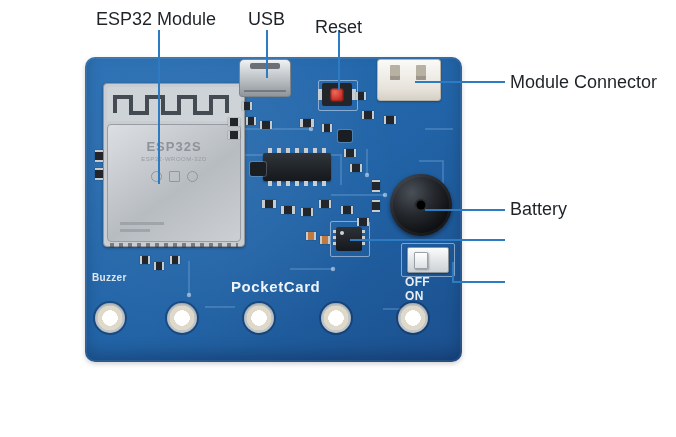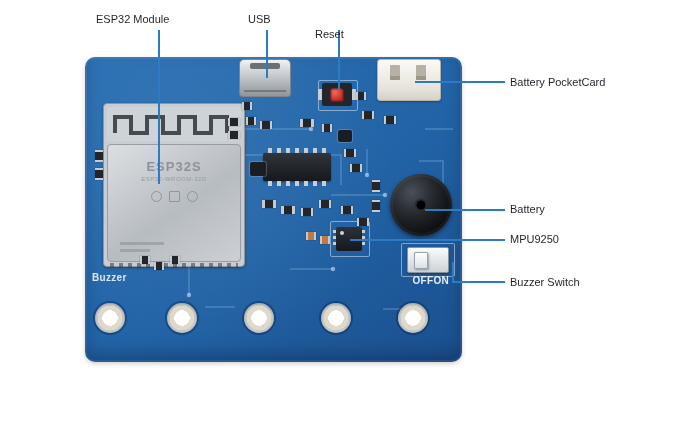--- a/index.html
+++ b/index.html
@@ -4,21 +4,21 @@
 <style>
   html,body { margin:0; padding:0; background:#fff; }
   .stage {
     position:relative; width:676px; height:437px;
     background:var(--background,#ffffff);
     font-family:"Liberation Sans", sans-serif;
     overflow:hidden;
   }
   
   .callout {
-    position:absolute; z-index:10; font-size:11px; line-height:19px;
+    position:absolute; z-index:10; font-size:18px; line-height:19px;
     color:var(--label-text,#1f2328); white-space:nowrap;
   }
   .lead { position:absolute; z-index:9; background:var(--leader-line,#2d7cc3); }
 
   
   .board {
     position:absolute; z-index:1; left:85px; top:57px; width:377px; height:305px;
     border-radius:10px;
     background:
       radial-gradient(circle at 30% 35%, rgba(255,255,255,.07), transparent 60%),
@@ -27,21 +27,20 @@
                 inset 0 -8px 16px rgba(0,0,25,.25),
                 0 2px 5px rgba(0,0,0,.18);
   }
   .traces { position:absolute; left:0; top:0; z-index:0; }
 
   
   .module {
     position:absolute; z-index:2; left:18px; top:26px; width:140px; height:162px;
     background:#c9cdd1; border:1px solid #8f969c; border-radius:4px;
     box-shadow:0 1px 3px rgba(0,0,20,.35);
-    margin-top:20px;
   }
   .antenna {
     position:absolute; left:3px; top:3px; right:3px; height:34px;
     background:#ced3d7; border-radius:3px 3px 0 0; overflow:hidden;
   }
   .shield {
     position:absolute; left:3px; right:3px; top:40px; bottom:4px;
     background:linear-gradient(145deg,#dcdfe2,#b7bcc1 55%,#ccd0d4);
     border:1px solid #979da3; border-radius:4px;
   }
@@ -103,22 +102,22 @@
   .mpu .dot { position:absolute; left:4px; top:4px; width:4px; height:4px; border-radius:50%;
     background:#cfd3d6; }
 
   .switch { position:absolute; z-index:2; left:322px; top:190px; width:40px; height:24px;
     background:linear-gradient(180deg,#fafbfc,#cdd2d6); border:1px solid #8b9298;
     border-radius:2px; box-shadow:0 1px 2px rgba(0,0,20,.35); }
   .switch .knob { position:absolute; left:6px; top:4px; width:12px; height:15px;
     background:linear-gradient(180deg,#ffffff,#dde1e4); border:1px solid #9aa1a7;
     border-radius:1px; box-shadow:1px 1px 2px rgba(0,0,0,.3); }
   .swlbl { position:absolute; z-index:3; left:320px; top:218px; width:44px;
-    display:flex; justify-content:flex-end; font-size:10px; font-weight:bold;
-    color:#e8eef4; letter-spacing:.3px; }
+    display:flex; justify-content:center; font-size:12px; font-weight:bold;
+    color:#e8eef4; letter-spacing:.3px;flex-direction:column; }
 
   .soic { position:absolute; z-index:2; left:178px; top:91px; width:68px; height:38px;
     display:flex; flex-direction:column; }
   .soic .pins { height:5px; margin:0 5px;
     background:repeating-linear-gradient(90deg,#c9ced2 0 4px, transparent 4px 9px); }
   .soic .bodyc { flex:1; background:linear-gradient(180deg,#30353b,#15181c);
     border-radius:2px; box-shadow:0 1px 2px rgba(0,0,0,.4); }
 
   .chipsm { position:absolute; z-index:2; background:#1a1d21; border-radius:2px;
     box-shadow:0 0 0 1px rgba(200,210,220,.25); }
@@ -141,25 +140,23 @@
     background:radial-gradient(circle,#ffffff 0 36%,#ded9c8 37% 58%,#c2c7cb 59% 74%,#e9ebea 75% 100%);
     box-shadow:0 0 0 2px rgba(8,25,55,.35), inset 0 1px 2px rgba(0,0,0,.2); }
 </style>
 </head>
 <body>
 
 <div class="stage">
 
   <div class="callout" style="left:96px;top:10px">ESP32 Module</div>
   <div class="callout" style="left:248px;top:10px">USB</div>
-  <div class="callout" style="left:315px;top:25px">Reset</div>
-  <div class="callout" style="left:510px;top:73px">Battery PocketCard</div>
+  <div class="callout" style="left:315px;top:18px">Reset</div>
+  <div class="callout" style="left:510px;top:73px">Module Connector</div>
   <div class="callout" style="left:510px;top:200px">Battery</div>
-  <div class="callout" style="left:510px;top:230px">MPU9250</div>
-  <div class="callout" style="left:510px;top:273px">Buzzer Switch</div>
 
   <div class="lead" style="left:158px;top:30px;width:2px;height:154px"></div>
   <div class="lead" style="left:266px;top:30px;width:2px;height:48px"></div>
   <div class="lead" style="left:338px;top:30px;width:2px;height:60px"></div>
   <div class="lead" style="left:415px;top:81px;width:90px;height:2px"></div>
   <div class="lead" style="left:425px;top:209px;width:80px;height:2px"></div>
   <div class="lead" style="left:350px;top:239px;width:155px;height:2px"></div>
   <div class="lead" style="left:452px;top:281px;width:53px;height:2px"></div>
   <div class="lead" style="left:452px;top:262px;width:2px;height:21px"></div>
 
@@ -262,20 +259,21 @@
     <div class="smd v" style="left:10px;top:111px"></div>
     <div class="smd" style="left:55px;top:199px;width:10px"></div>
     <div class="smd" style="left:69px;top:205px;width:10px"></div>
     <div class="smd" style="left:85px;top:199px;width:10px"></div>
     <div class="smd" style="left:271px;top:35px;width:10px"></div>
     <div class="smd" style="left:157px;top:45px;width:10px"></div>
     <div class="smd v" style="left:287px;top:123px"></div>
     <div class="smd v" style="left:287px;top:143px"></div>
 
     <div class="brand">Buzzer</div>
+    <div class="pname">PocketCard</div>
 
     <div class="hole" style="left:10px"></div>
     <div class="hole" style="left:82px"></div>
     <div class="hole" style="left:159px"></div>
     <div class="hole" style="left:236px"></div>
     <div class="hole" style="left:313px"></div>
   </div>
 </div>
 
 </body></html>

